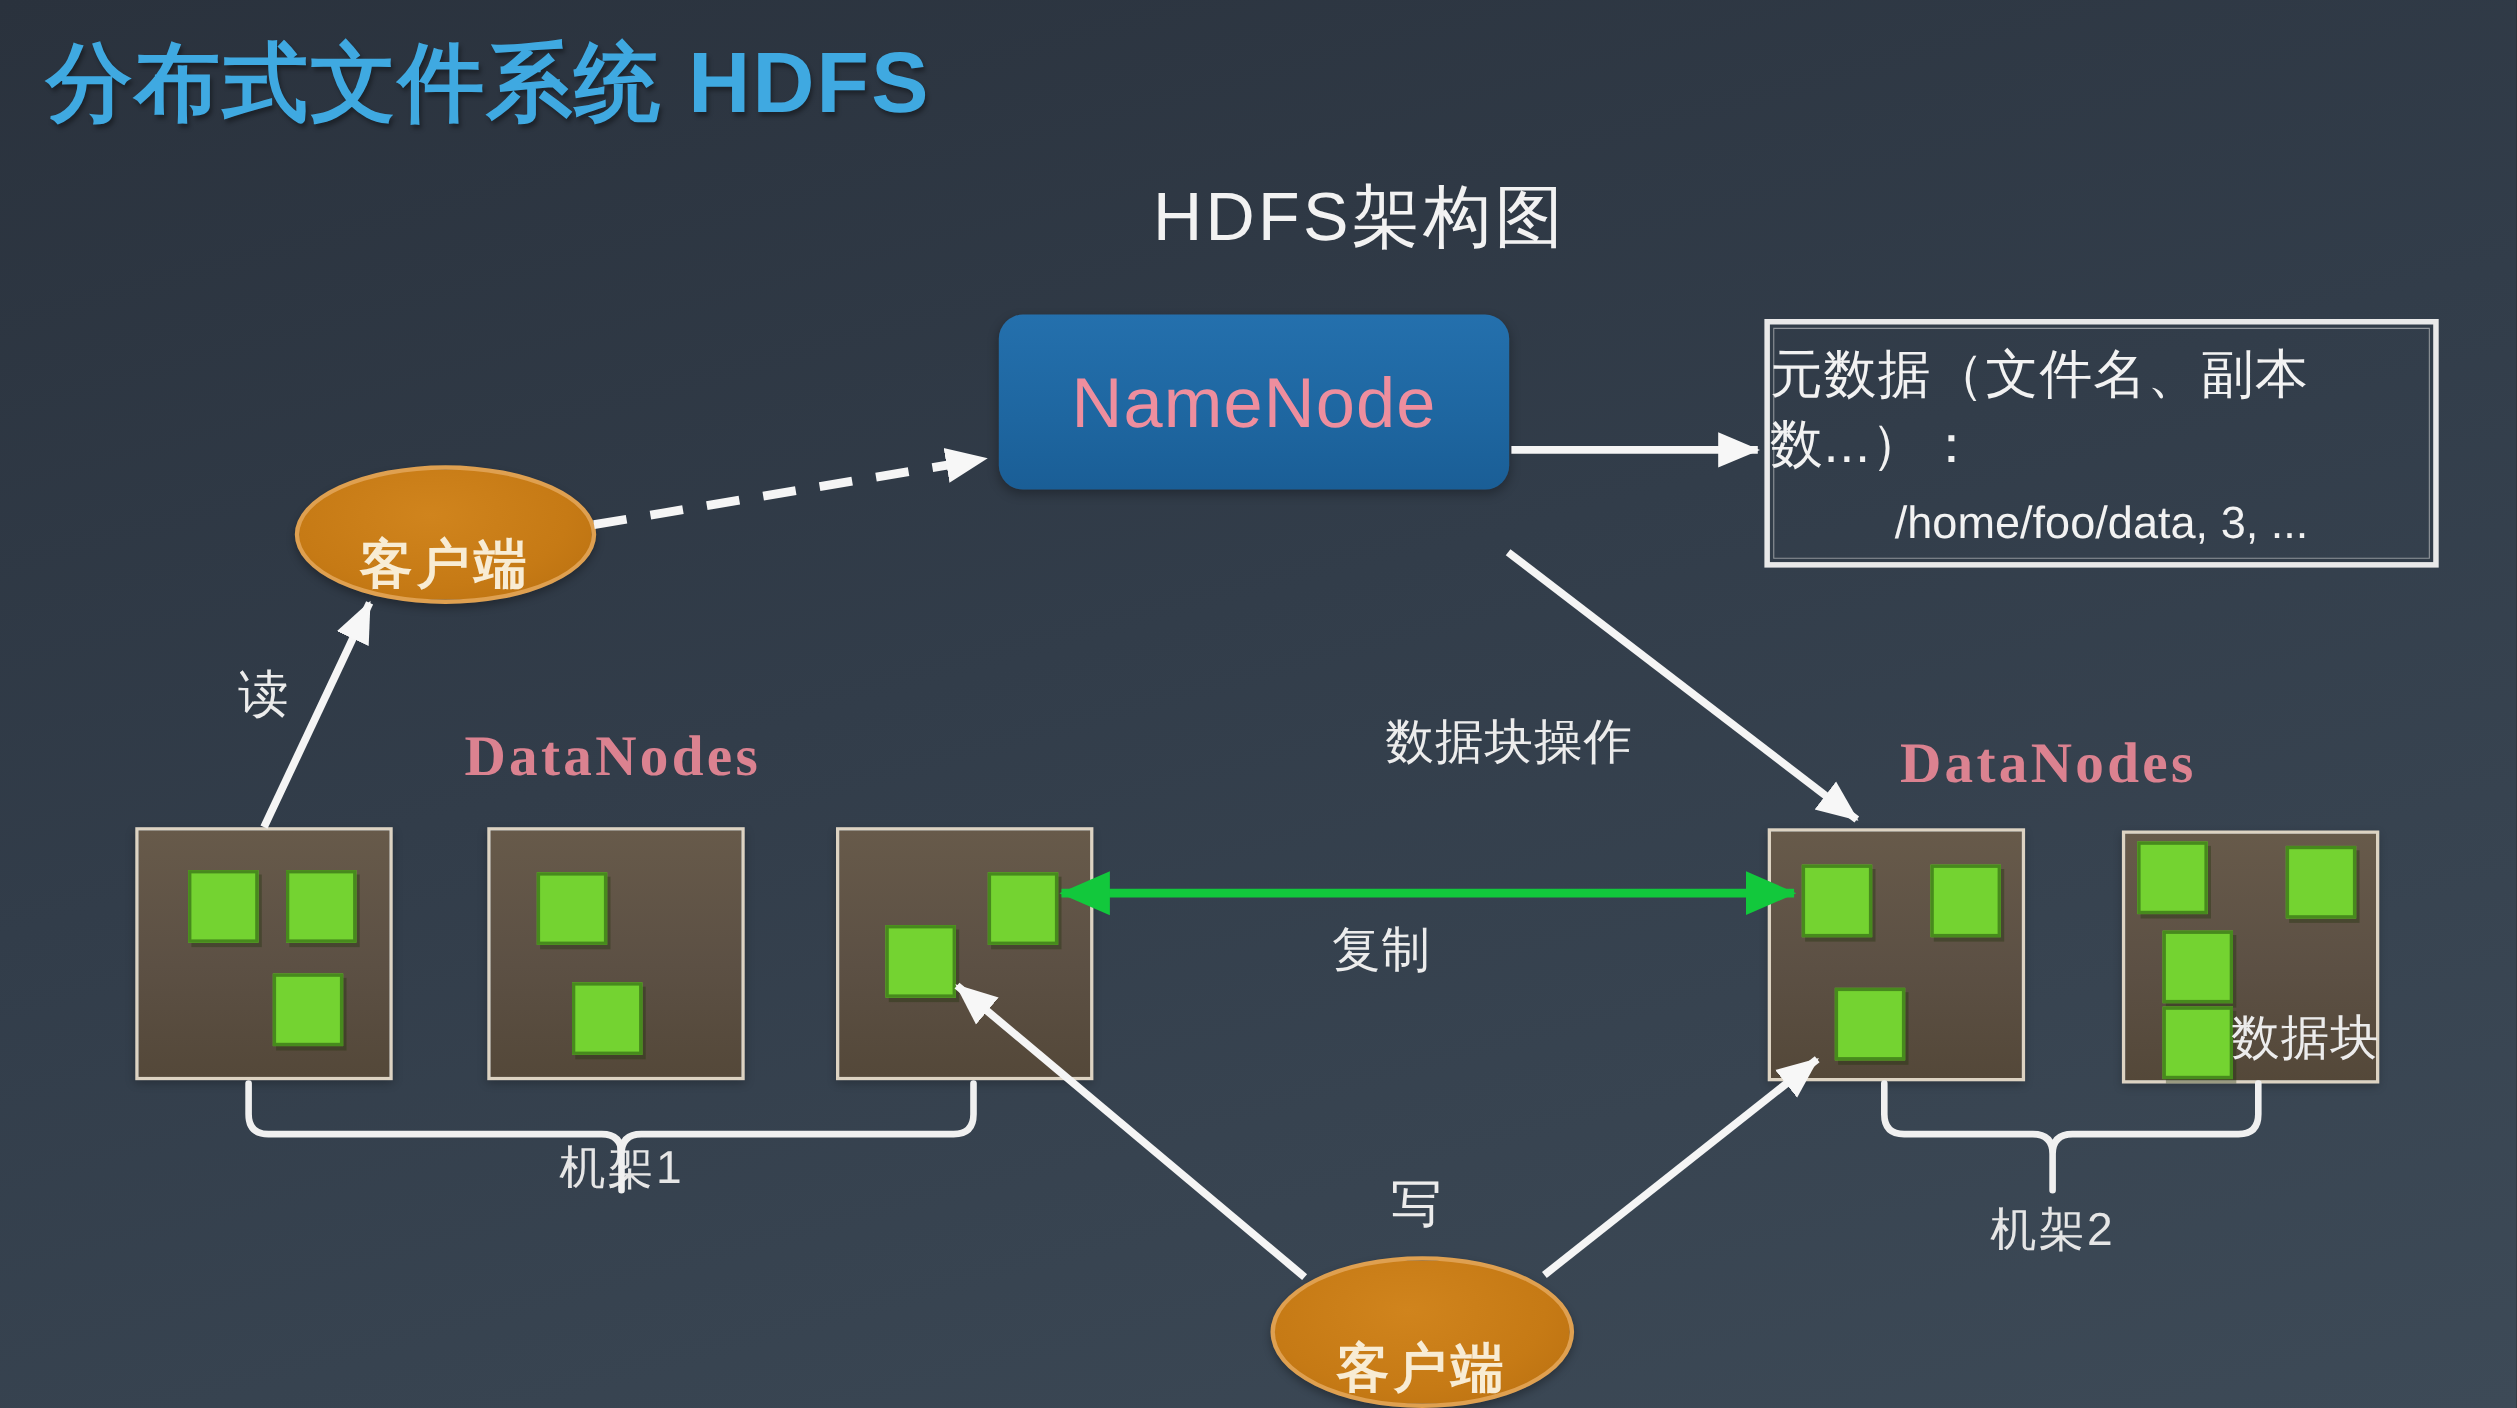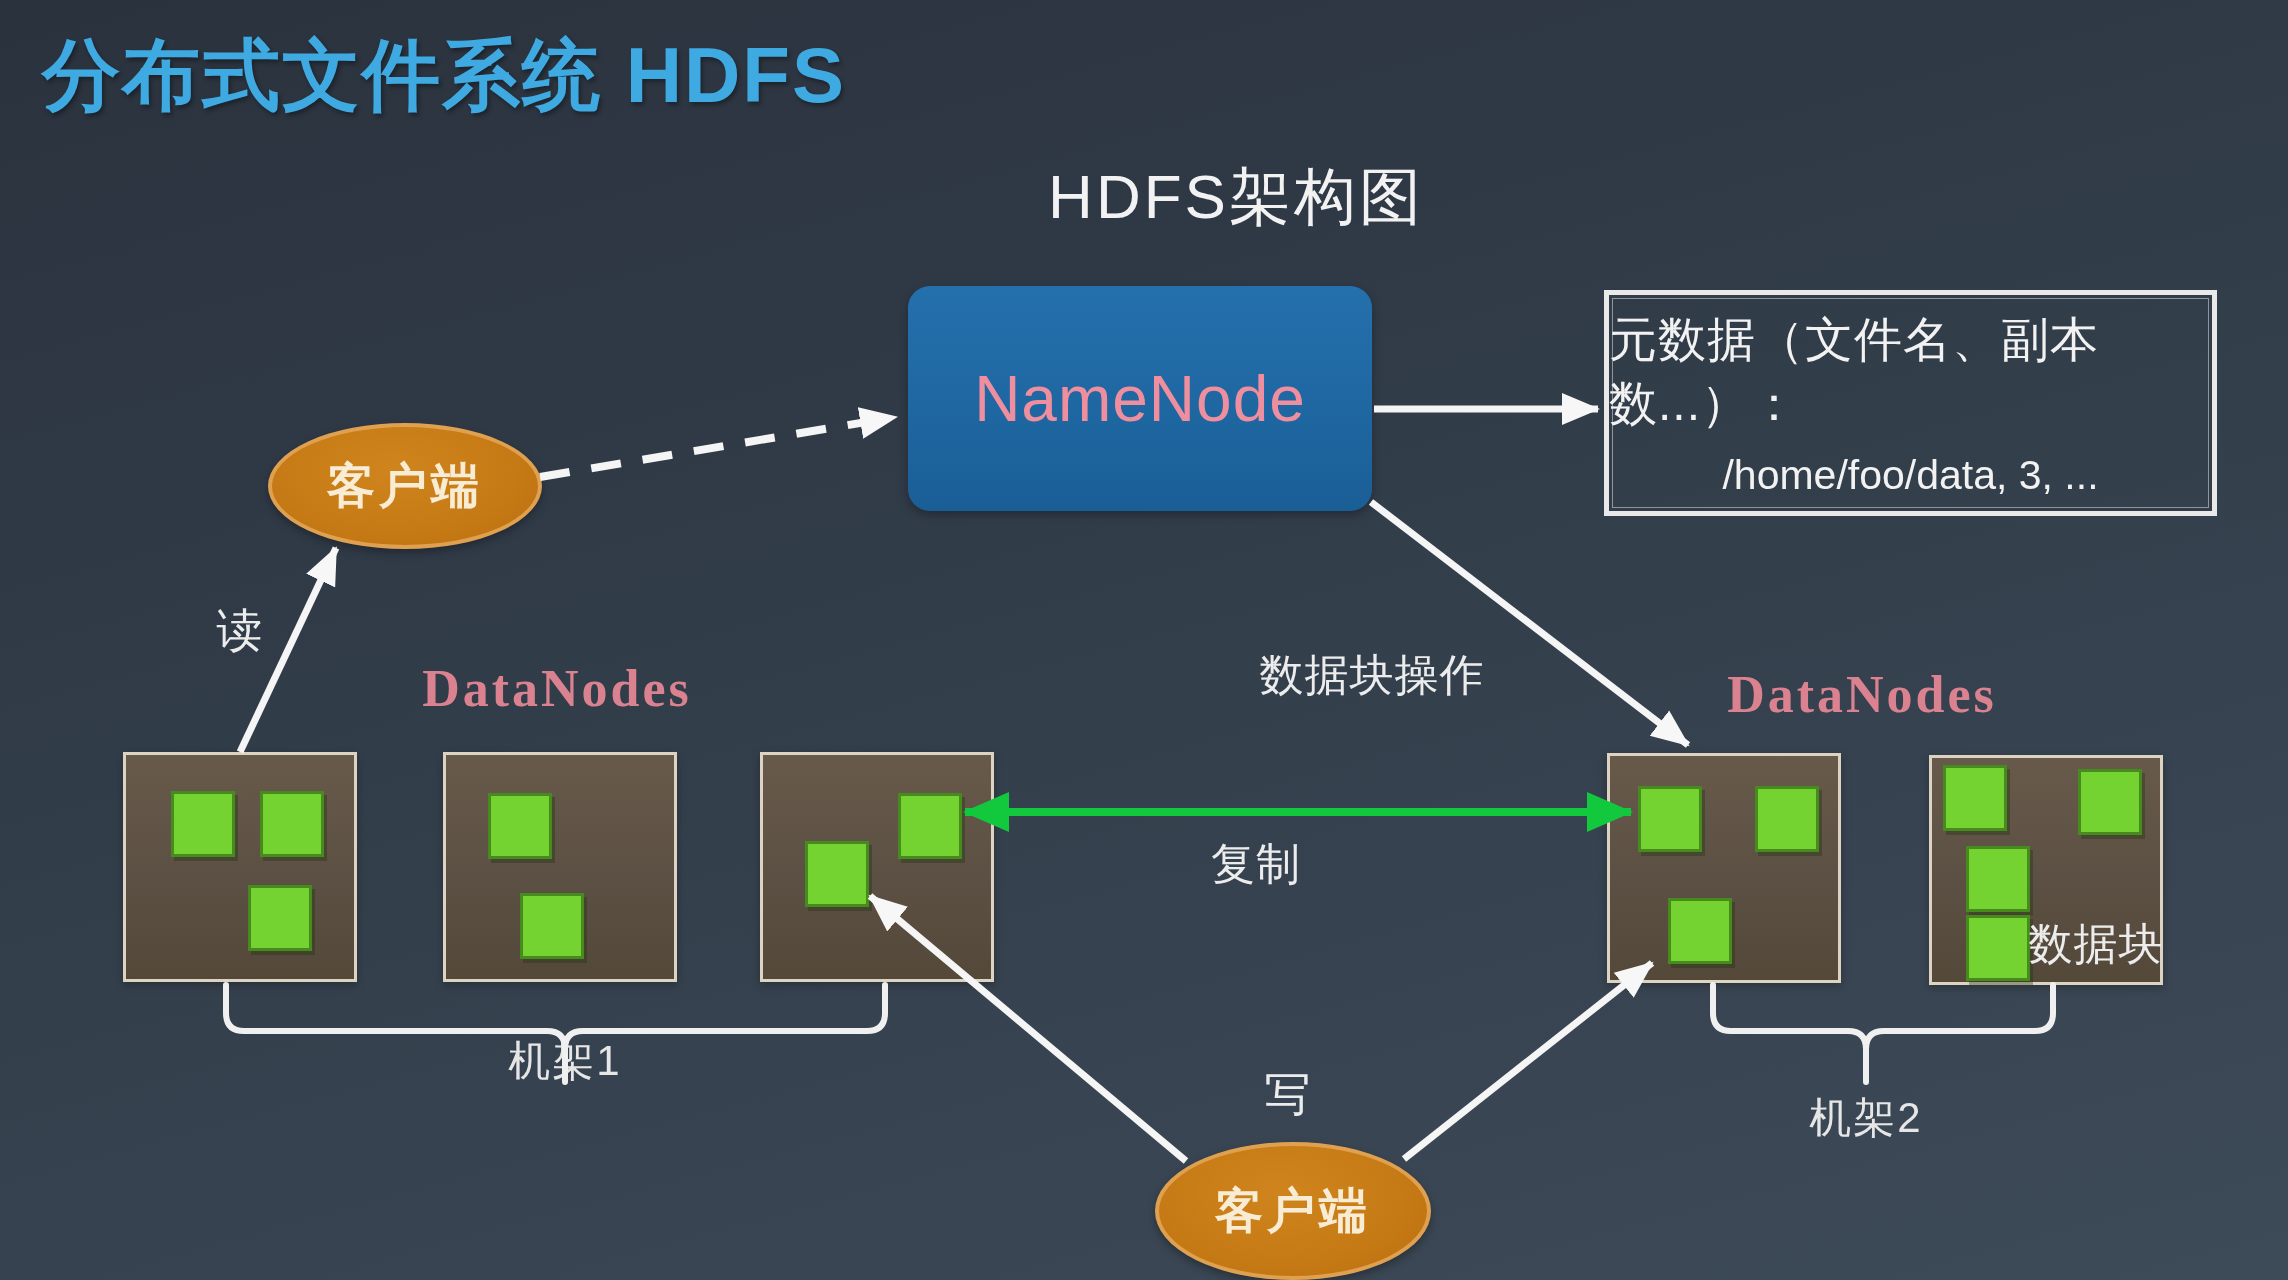--- a/index.html
+++ b/index.html
@@ -11,39 +11,39 @@
   .abs{position:absolute;}
   .ctr{transform:translate(-50%,-50%);white-space:nowrap;}
   .page-title{
     left:42px;top:24px;font-size:78px;font-weight:bold;color:#3fa9e1;
     letter-spacing:2px;text-shadow:2px 3px 4px rgba(0,0,0,.35);
   }
   .diagram-title{
     left:1236px;top:197px;font-size:62px;color:#f2f2f2;letter-spacing:3px;
   }
   .namenode{
-    left:908px;top:286px;width:464px;height:225px;border-radius:22px;
+    left:908px;top:286px;width:464px;height:159px;border-radius:22px;
     background:linear-gradient(180deg,#2470ad 0%,#1e66a0 60%,#1a5e96 100%);
     box-shadow:0 4px 10px rgba(0,0,0,.3);
     display:flex;align-items:center;justify-content:center;
   }
   .namenode span{font-size:64px;color:#ee8e9e;letter-spacing:1px;}
   .metabox{
     left:1604px;top:290px;width:613px;height:226px;box-sizing:border-box;
     border:5px solid #e9e9e9;
     box-shadow:inset 0 0 0 3px #323d49,inset 0 0 0 4px rgba(220,220,220,.55);
     display:flex;flex-direction:column;align-items:center;justify-content:center;
   }
   .metabox .l1{font-size:48px;color:#f2f2f2;letter-spacing:1px;}
   .metabox .l2{font-size:41px;color:#f2f2f2;margin-top:16px;}
   .ellipse{
     border-radius:50%;
     background:radial-gradient(ellipse at 45% 35%,#d0841d 0%,#c67a15 60%,#b86f10 100%);
     border:4px solid #dfa050;box-sizing:border-box;
-    display:flex;align-items:center;justify-content:center;
+    display:flex;align-items:flex-end;justify-content:center;
     box-shadow:0 4px 8px rgba(0,0,0,.3);
   }
   .ellipse span{font-size:48px;font-weight:bold;color:#f8ecd4;letter-spacing:4px;}
   .ellipse.top{left:268px;top:423px;width:274px;height:126px;}
   .ellipse.bottom{left:1155px;top:1142px;width:276px;height:138px;}
   .dn-label{
     font-family:"Liberation Serif",serif;font-size:52px;font-weight:700;
     color:#db8290;letter-spacing:3px;
   }
   .node{

